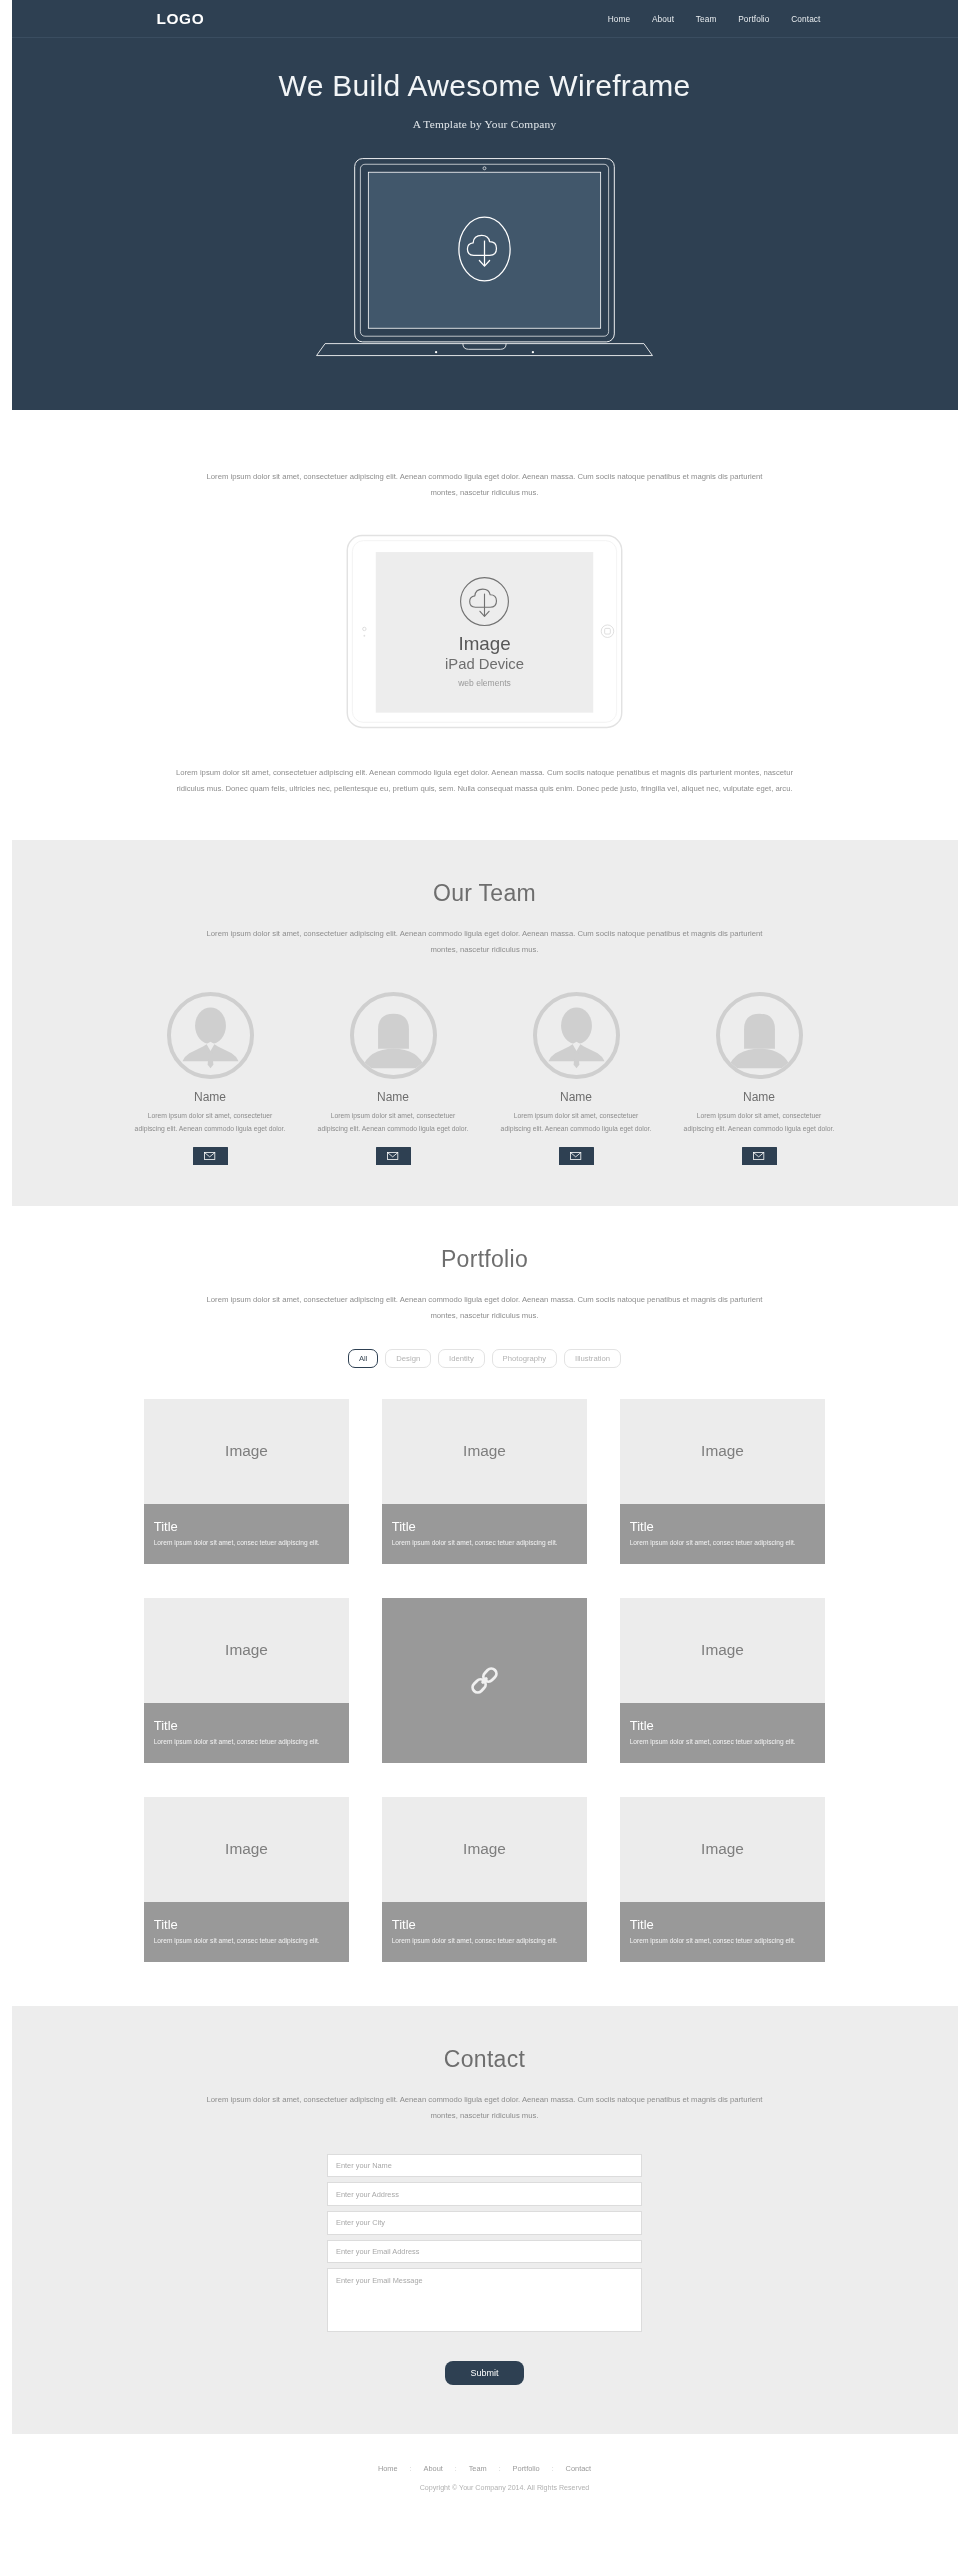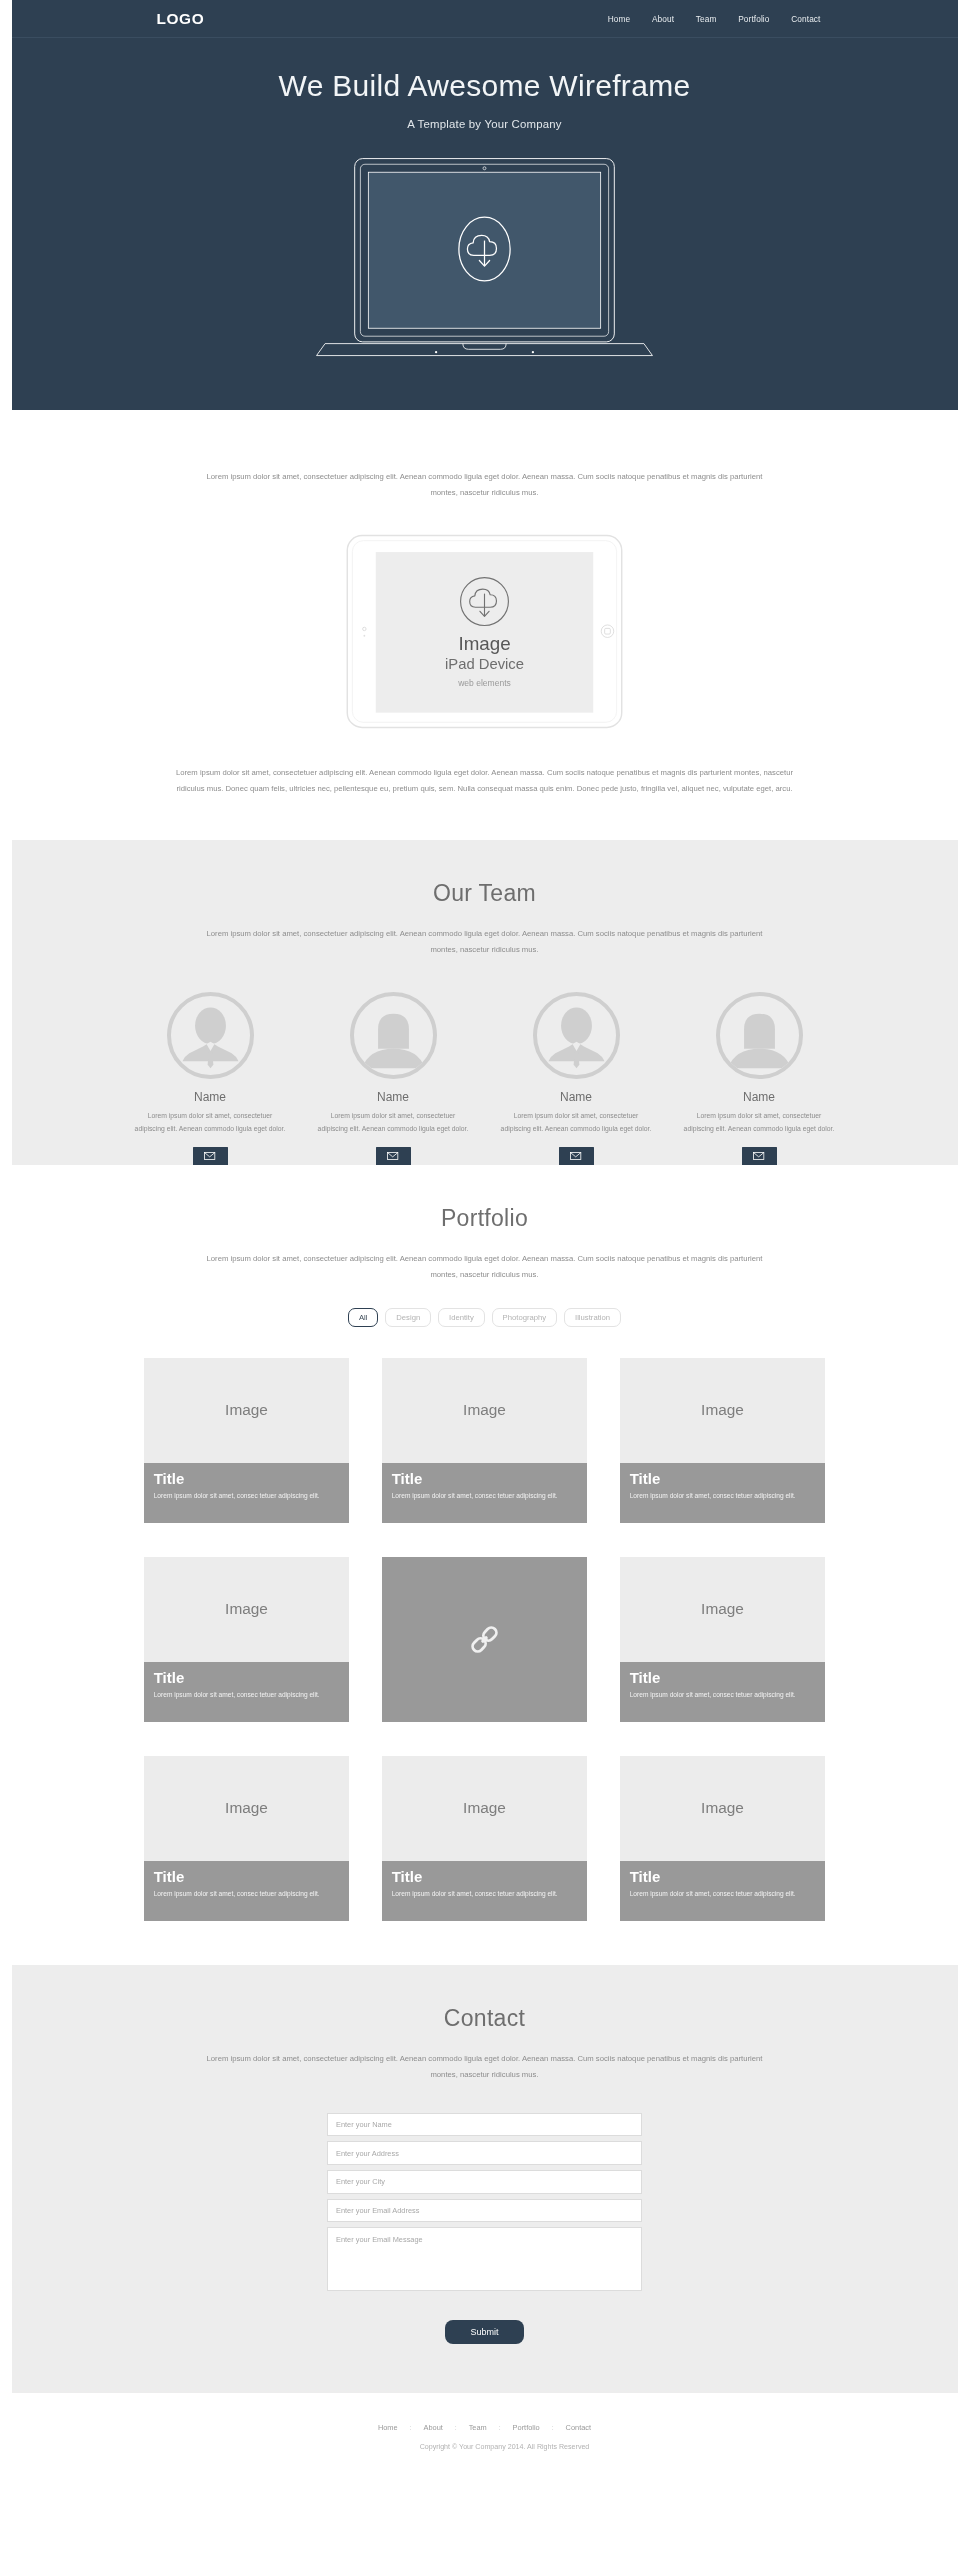--- a/index.html
+++ b/index.html
@@ -47,20 +47,21 @@
     font-weight: 300;
     letter-spacing: 0.3px;
     line-height: 1.1;
   }
   .hero-sub {
     color: #e2e7eb;
     font-size: 11.4px;
     font-weight: 300;
     margin-top: 16px;
     letter-spacing: 0.2px;
+    font-family: Liberation Serif, serif;
   }
   .laptop-wrap {
     margin-top: 24px;
     display: flex;
     justify-content: center;
   }
 
   
   .section { padding: 40px 0 0; }
   .section-white { background: #ffffff; }
@@ -93,20 +94,21 @@
     color: #8d8d8d;
     padding-bottom: 43px;
   }
 
   
   .team-row {
     display: flex;
     justify-content: center;
     gap: 21px;
     margin-top: 35px;
+    padding-bottom: 41px;
   }
   .team-card { width: 162px; text-align: center; }
   .avatar {
     width: 87px; height: 87px;
     margin: 0 auto;
     border-radius: 50%;
     border: 4px solid #cfcfcf;
     overflow: hidden;
     position: relative;
     background: #ededed;
@@ -180,23 +182,24 @@
     font-size: 15.4px;
     font-weight: 300;
   }
   .card-cap {
     background: #999999;
     color: #ffffff;
     padding: 7.4px 9.7px 10.3px;
     min-height: 60px;
   }
   .card-cap .t {
-    font-size: 15px;
-    font-weight: 700;
+    font-size: 13px;
+    font-weight: 400;
     margin-bottom: 4px;
+    margin-top: 8px;
   }
   .card-cap .d {
     font-size: 6.6px;
     line-height: 1.65;
     color: #f3f3f3;
   }
   .card.hovered .card-img {
     background: #999999;
     height: 165px;
   }

